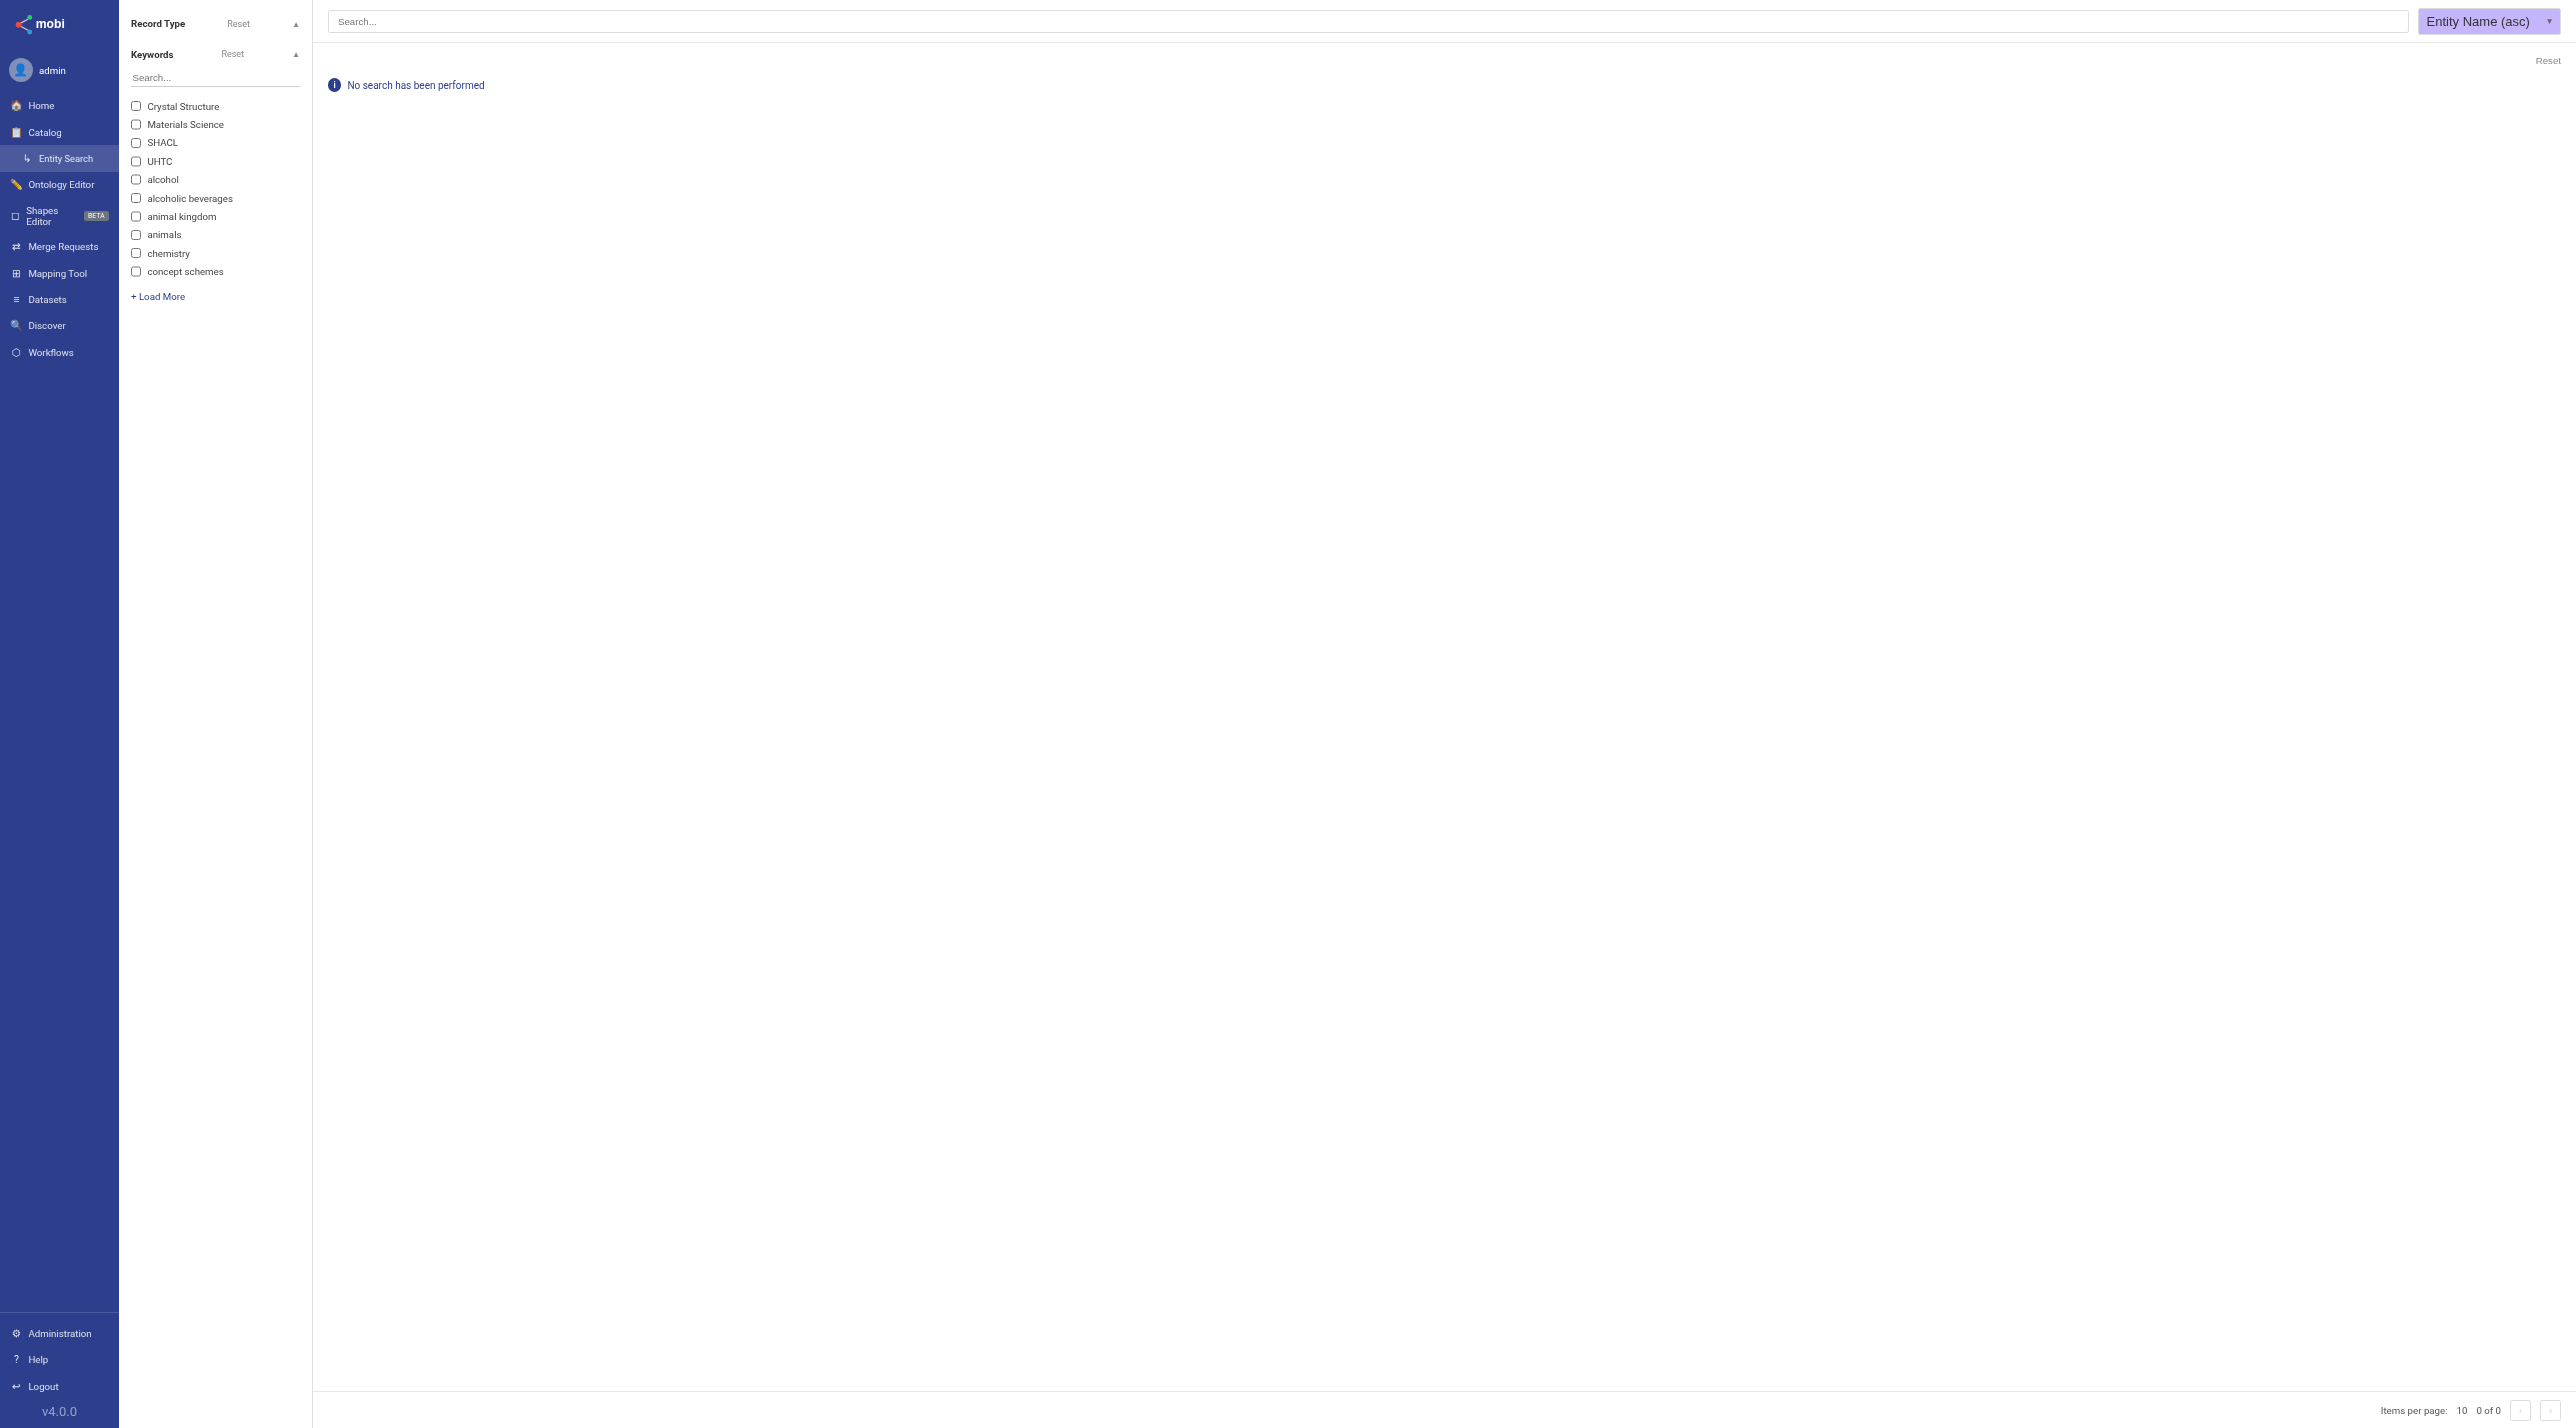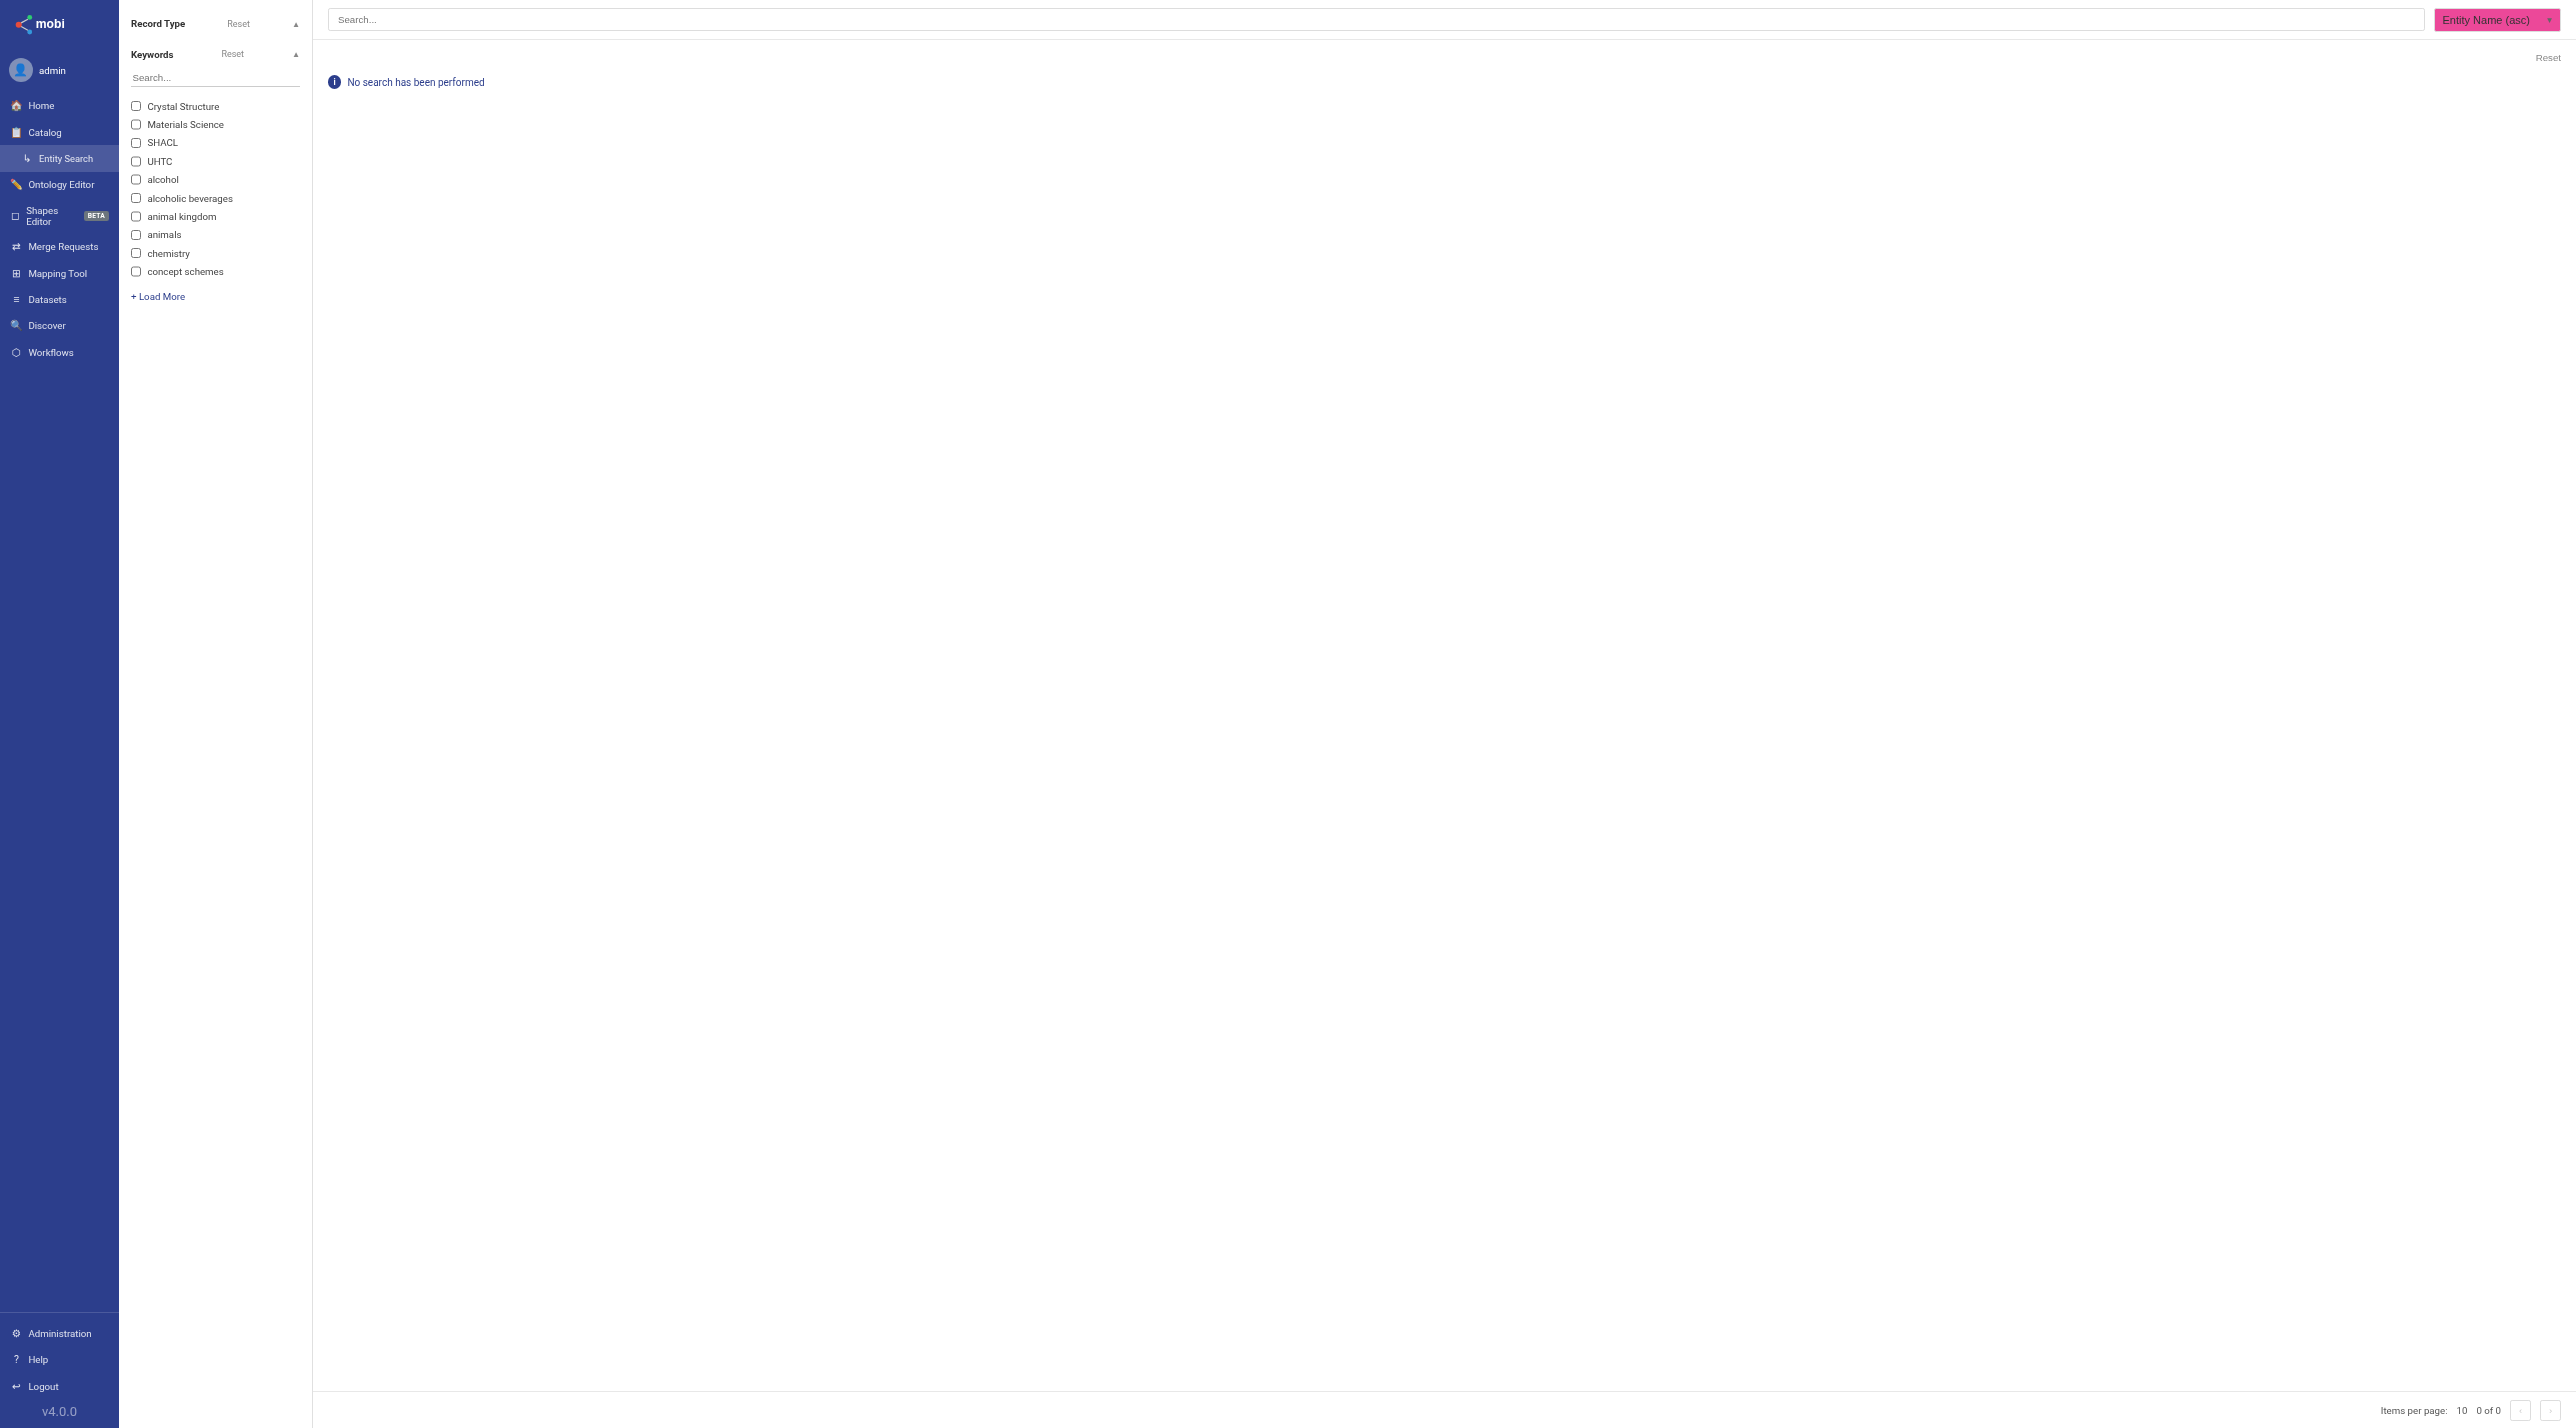--- a/index.html
+++ b/index.html
@@ -53,21 +53,21 @@
     .sidebar-bottom { padding: 7.5px 0 4.5px; border-top: 0.7px solid rgba(255,255,255,0.15); }
     .sidebar-version { text-align: center; font-size: 13px; color: rgba(255,255,255,0.5); padding: 4.5px; }
 
     .beta-badge {
       background: #6c757d;
       color: white;
       font-size: 6.7px;
       padding: 0.7px 3.7px;
       border-radius: 2.2px;
       margin-left: 3px;
-      font-weight: 700;
+      font-weight: 400;
       letter-spacing: 0.2px;
     }
 
     
     .main {
       flex: 1;
       display: flex;
       flex-direction: column;
       height: 100vh;
       overflow: hidden;
@@ -166,24 +166,24 @@
       font-size: 9.7px;
       outline: none;
       color: #333;
     }
 
     .sort-select-wrap { position: relative; }
     .sort-select {
       border: 0.7px solid #ddd;
       border-radius: 2.2px;
       padding: 5.2px 22.4px 5.2px 7.5px;
-      font-size: 11px;
+      font-size: 13px;
       outline: none;
       color: #333;
-      background: #ec4899;
+      background: #c4b5fd;
       appearance: none;
       cursor: pointer;
       min-width: 127px;
     }
     .sort-arrow {
       position: absolute;
       right: 7.5px;
       top: 50%;
       transform: translateY(-50%);
       font-size: 8.2px;

